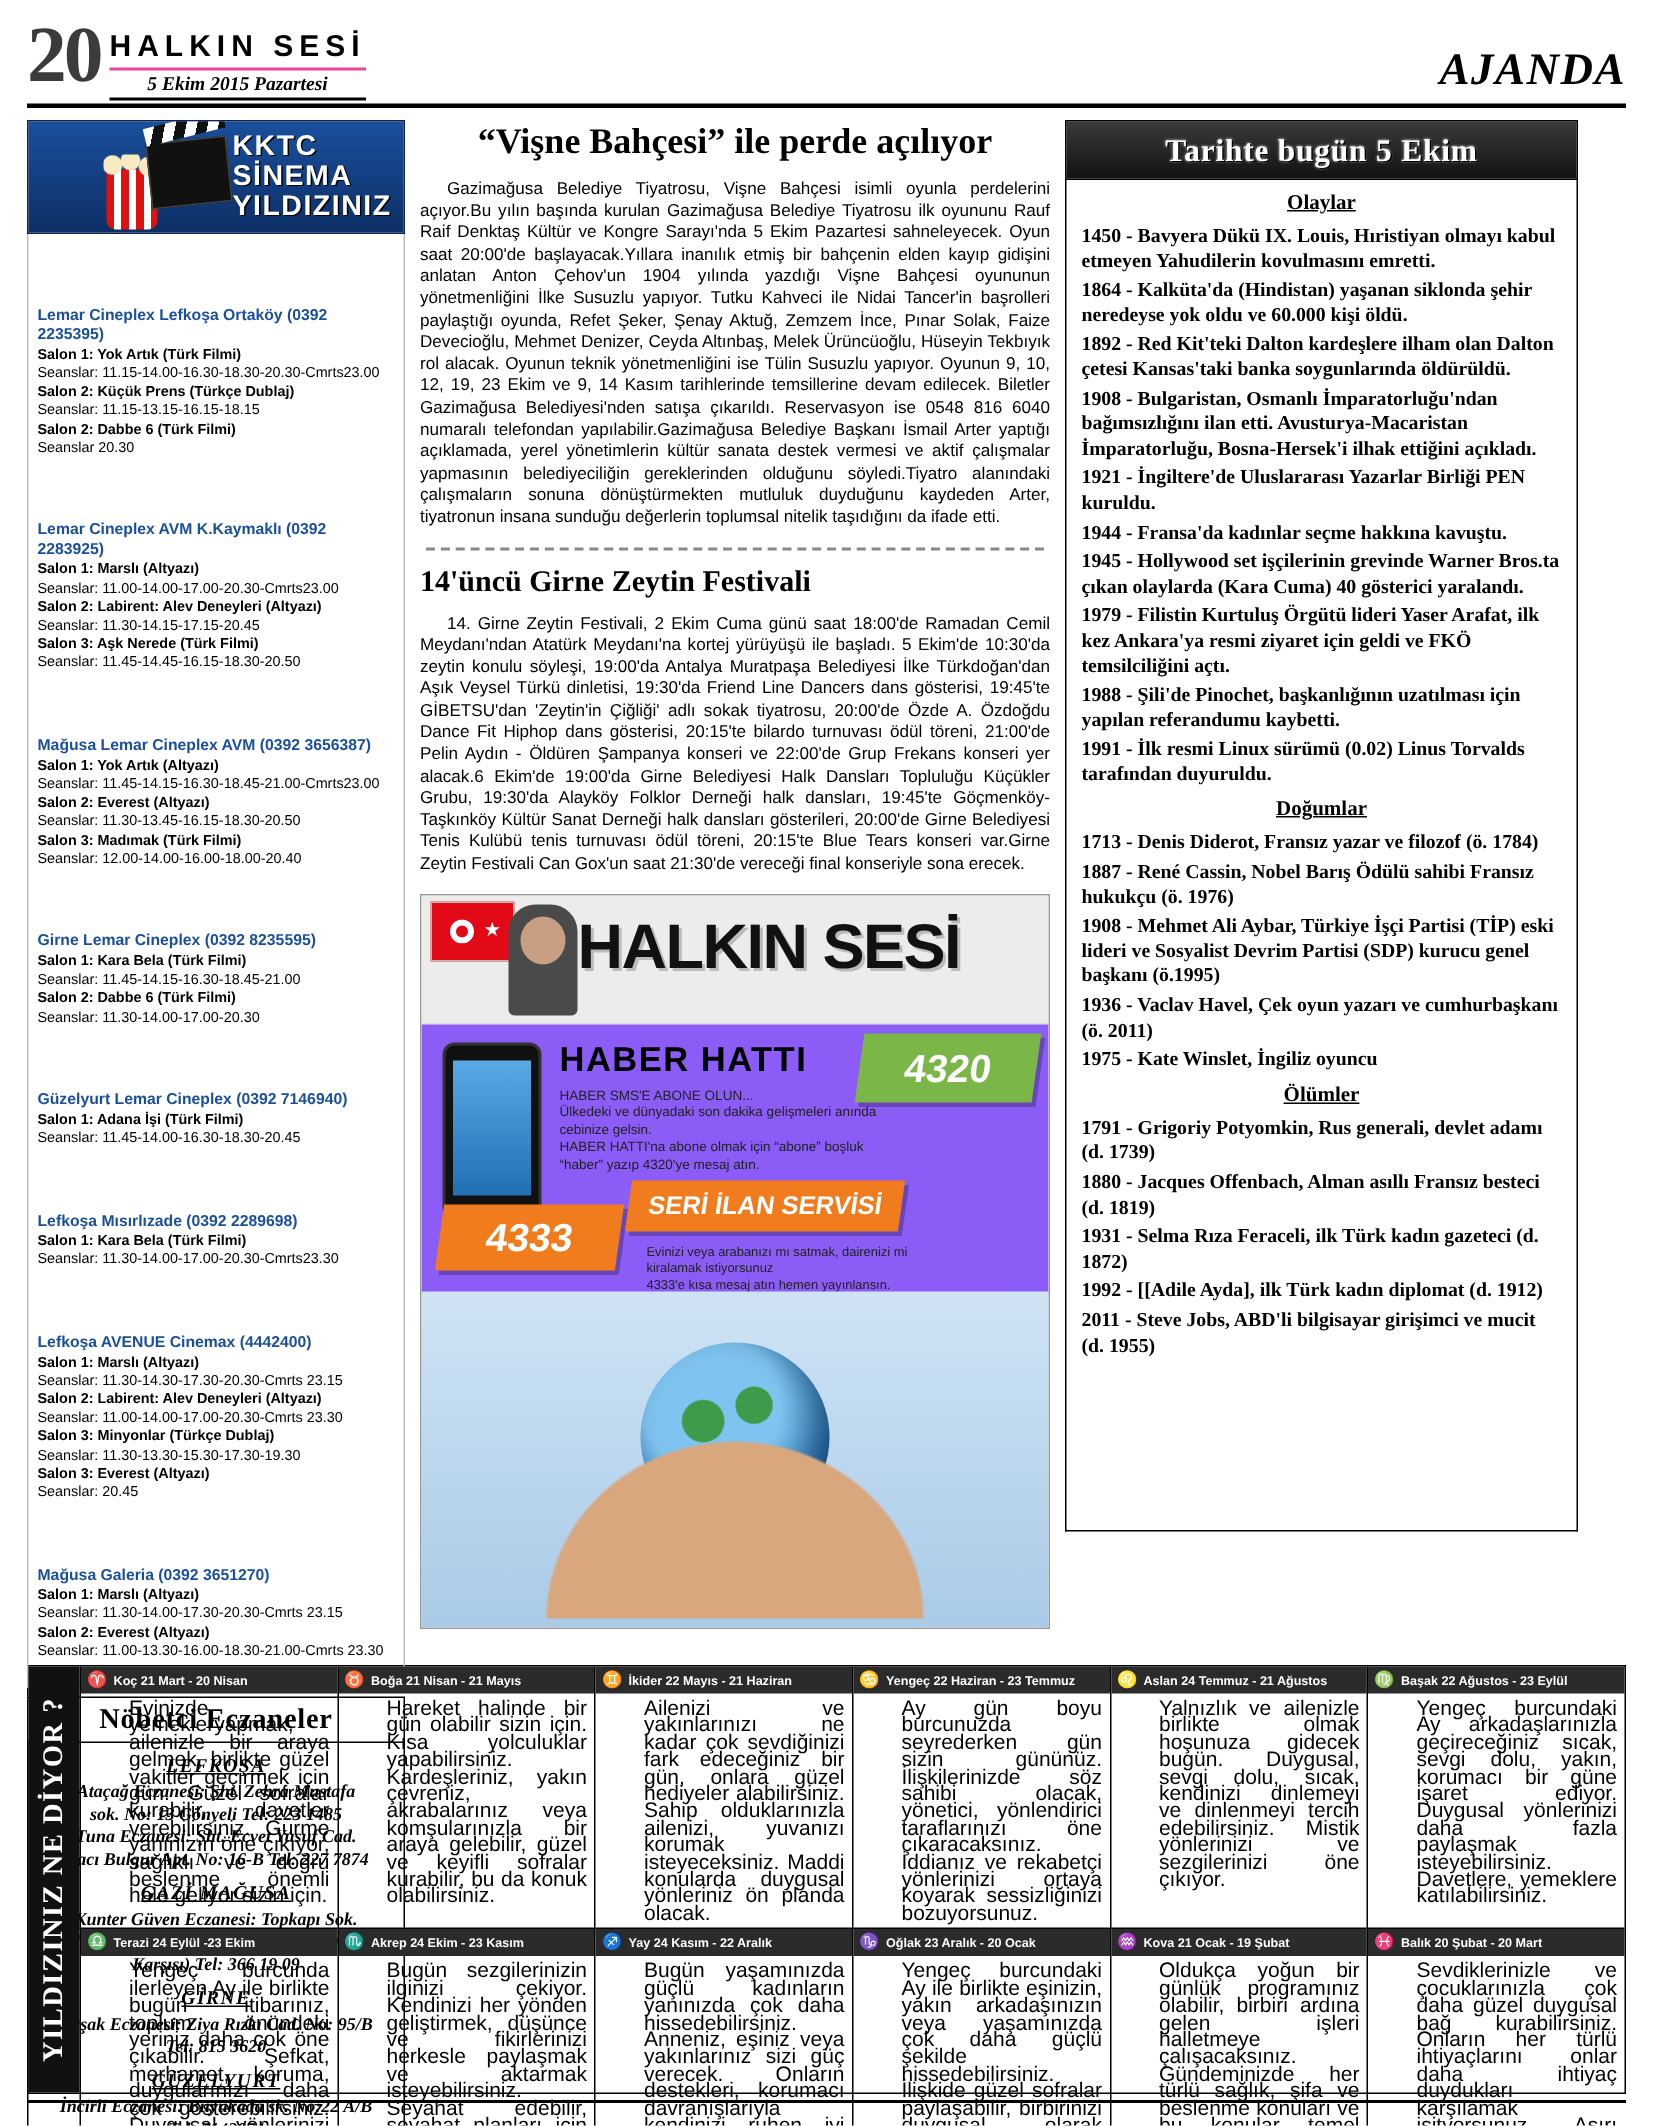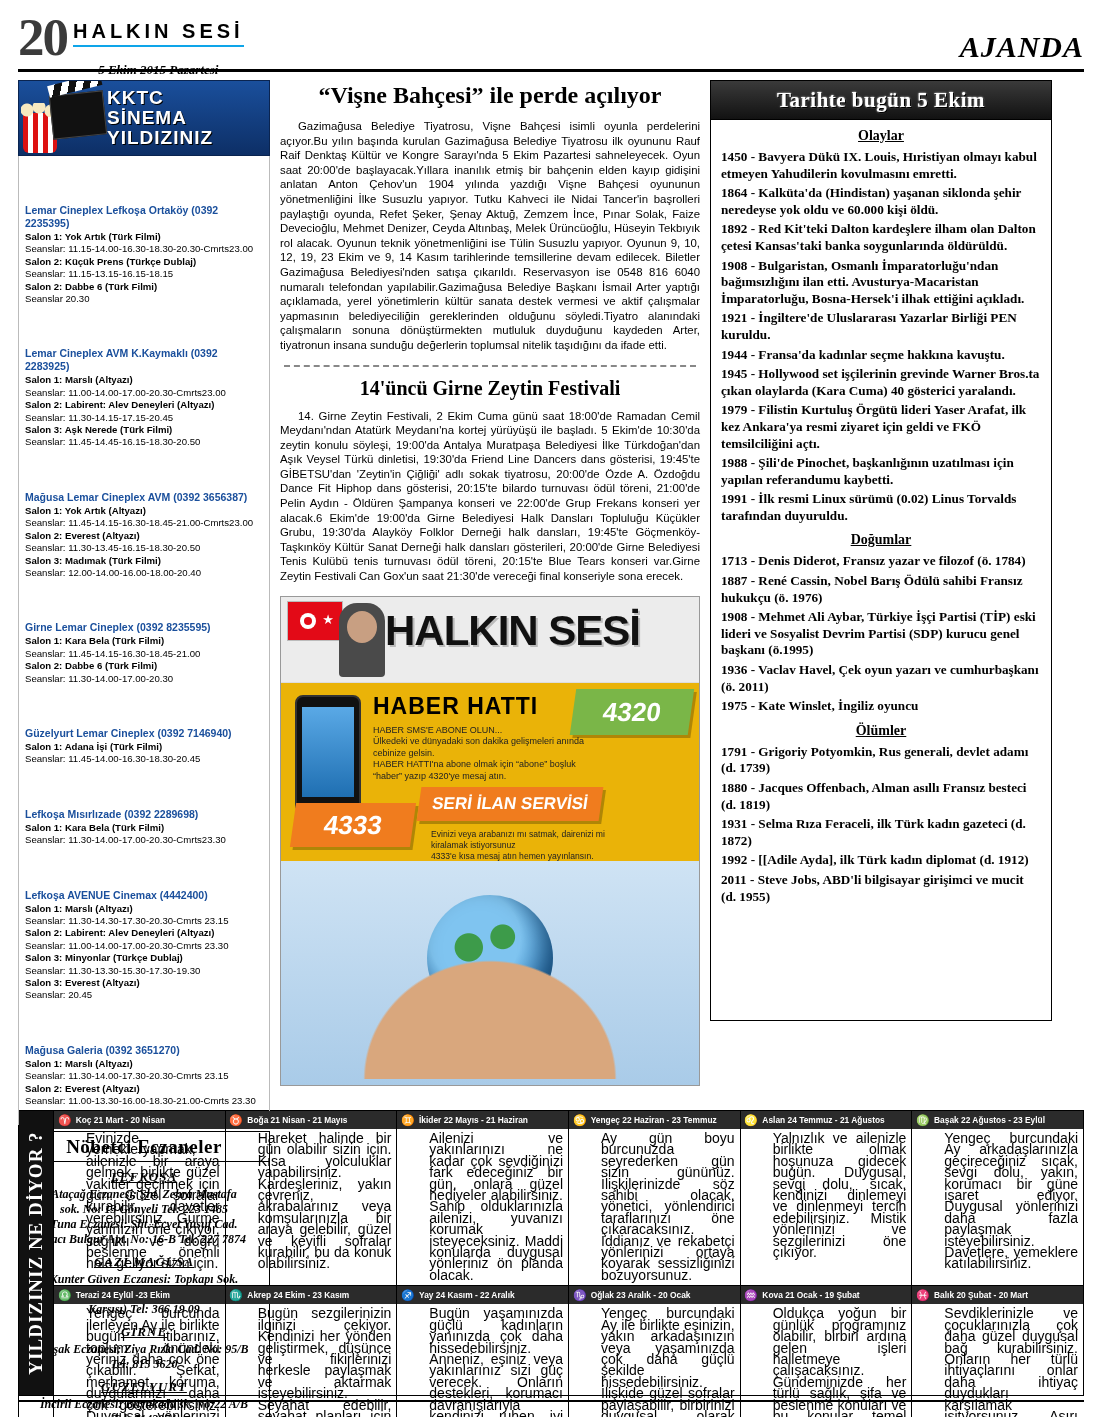--- a/index.html
+++ b/index.html
@@ -33,22 +33,22 @@
     margin-right: 6px;
   }
   .mast-block { padding-top: 6px; }
   .mast-title {
     font-family: "Liberation Sans", sans-serif;
     font-weight: bold; font-size: 20px; letter-spacing: 4px;
   }
   .mast-date {
     font-family: "Liberation Serif", serif;
     font-style: italic; font-weight: bold; font-size: 13px;
-    border-top: 2px solid #0ea5e9; border-bottom: 2px solid #000;
-    padding: 15px 0; margin-top: 2px; text-align:center;
+    border-top: 2px solid #ec4899; border-bottom: 2px solid #000;
+    padding: 1px 0; margin-top: 2px; text-align:center;
     min-width: 150px;
   }
   .mast-ajanda {
     position: absolute; right: 0; top: 16px;
     font-family: "Liberation Serif", serif;
     font-style: italic; font-weight: bold; font-size: 30px;
     letter-spacing: 1px;
   }
 
   
@@ -58,21 +58,21 @@
   }
   .col-left  { width: 252px; }
   .col-mid   { width: 420px; }
   .col-right { width: 342px; }
 
   
   .cine-head {
     position: relative;
     background: linear-gradient(#1a4f9c, #0d2f66);
     height: 76px; border: 1px solid #0a2450;
-    display: flex; align-items: center; overflow: hidden;
+    display: flex; align-items: center; overflow: hidden; padding-left: 48px;
   }
   .cine-head .reel {
     width: 88px; height: 74px; flex: 0 0 88px; position: relative;
   }
   .popcorn {
     position:absolute; left:4px; bottom:2px; width:34px; height:40px;
     background: repeating-linear-gradient(90deg,#d11 0 5px,#fff 5px 10px);
     border-radius: 2px 2px 6px 6px;
   }
   .popcorn:before{
@@ -130,21 +130,21 @@
     font-family:"Liberation Serif", serif; font-weight:bold;
     font-size: 24px; text-align:center; margin: 2px 0 10px 0;
   }
   .art-body { font-size: 11.4px; line-height: 14.6px; text-align: justify; }
   .art-body .ind { text-indent: 18px; display:block; }
   .sep-dash {
     border-top: 2px dashed #888; margin: 12px 4px 10px 4px; height:0;
   }
   .art-title2 {
     font-family:"Liberation Serif", serif; font-weight:bold;
-    font-size: 20px; text-align:center; margin: 0 0 9px 0;
+    font-size: 20px; margin: 0 0 9px 0;
   }
 
   
   .ad {
     margin-top: 12px; border: 1px solid #999; height: 490px;
     position: relative; overflow:hidden; background:#fff;
   }
   .ad-top {
     height: 86px; background:#ececec; position:relative; overflow:hidden;
     border-bottom:1px solid #ddd;
@@ -167,21 +167,21 @@
   .ad-face:after{
     content:""; position:absolute; left:8px; top:8px; width:30px; height:32px;
     background:#c89f82; border-radius:50%;
   }
   .ad-logo {
     position:absolute; left:104px; top:10px;
     font-family:"Liberation Sans", sans-serif; font-weight:bold;
     font-size: 42px; letter-spacing: -1px; color:#111;
     text-shadow: 2px 2px 0 #bbb;
   }
-  .ad-mid { position:relative; height: 180px; background:#eab308; }
+  .ad-mid { position:relative; height: 180px; background:#8b5cf6; }
   .phone {
     position:absolute; left:14px; top:12px; width:66px; height:118px;
     background:#111; border-radius:8px; border:2px solid #333;
   }
   .phone:after{
     content:""; position:absolute; left:5px; top:10px; right:5px; bottom:14px;
     background: linear-gradient(#5aa9e6,#1f6fb2);
   }
   .ad-h1 {
     position:absolute; left:92px; top:10px; font-weight:bold; font-size: 23px;

